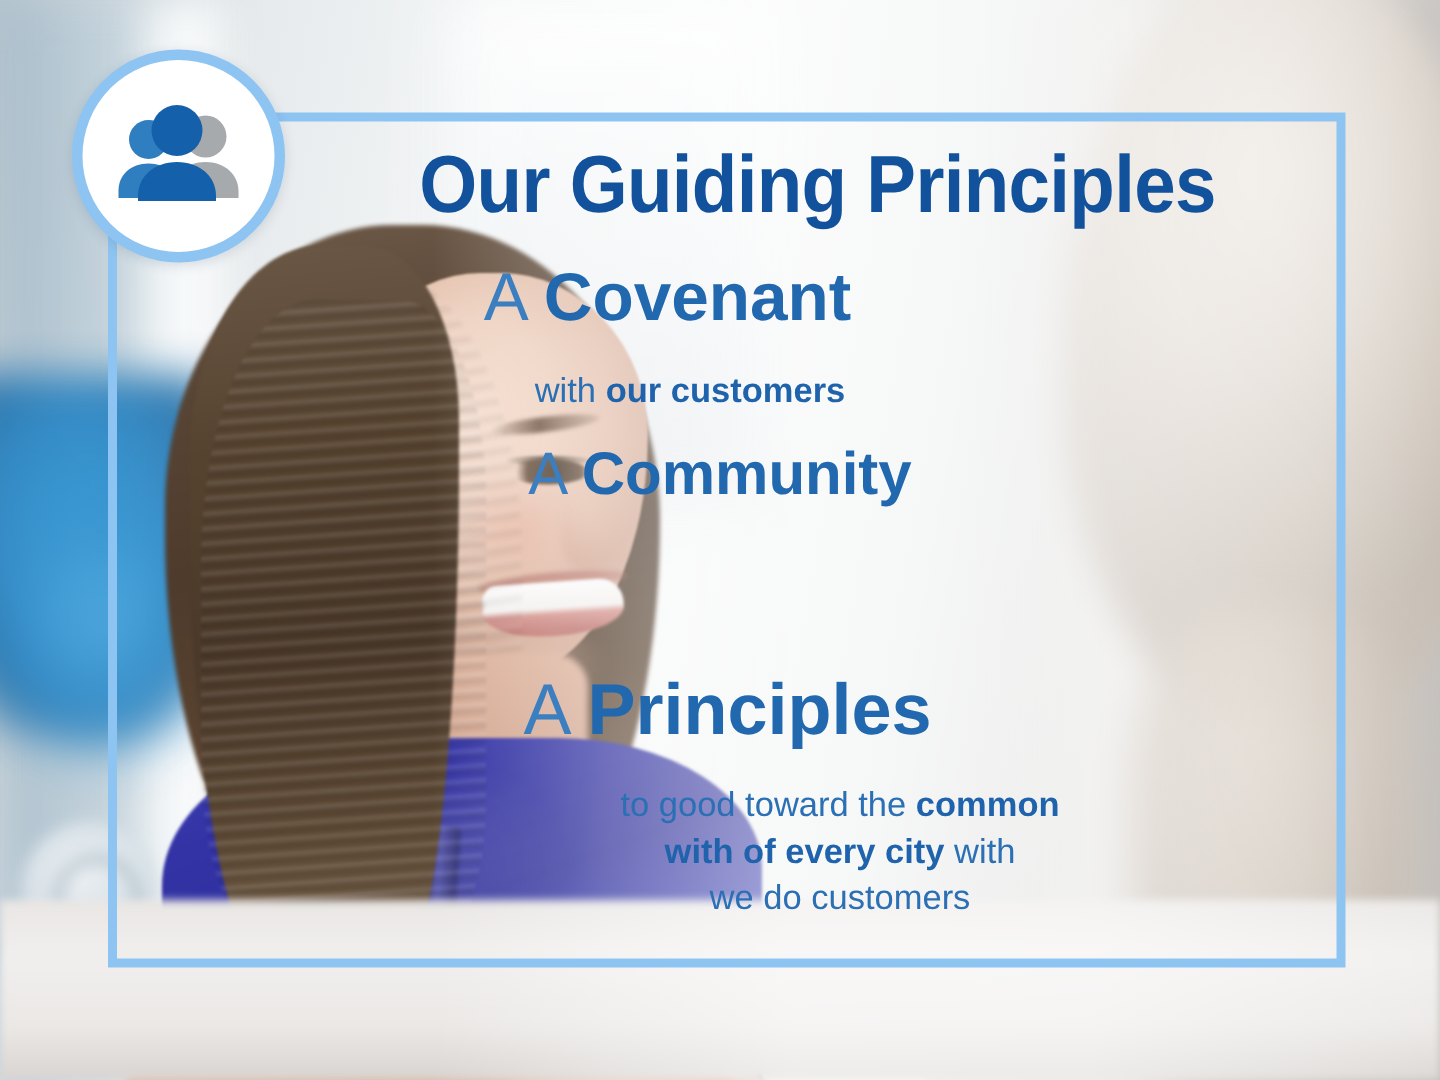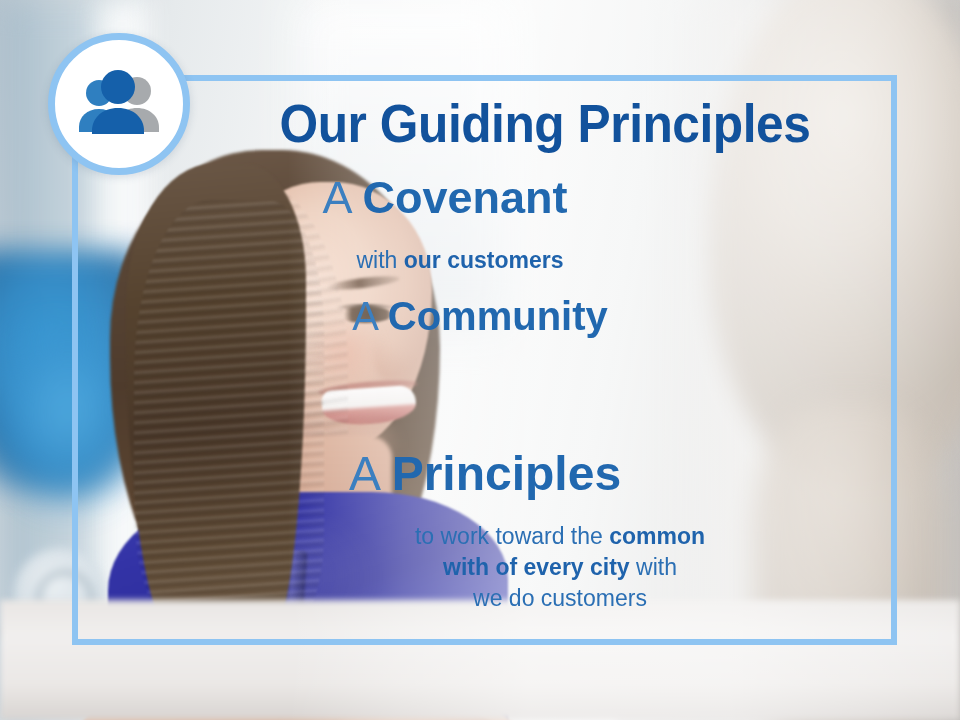--- a/index.html
+++ b/index.html
@@ -564,20 +564,20 @@
         <span class="word">Community</span>
       </div>
     </div>
 
     <div class="principle p-commitment">
       <div class="p-head">
         <span class="art">A</span>
         <span class="word">Principles</span>
       </div>
       <div class="p-sub">
-        <span>to work toward the </span><b>common</b><br>
+        <span>to good toward the </span><b>common</b><br>
         <b>with of every city</b><span> with</span><br>
         <span>we do customers</span>
       </div>
     </div>
 
   </div>
 </div>
 
 </body></html>

